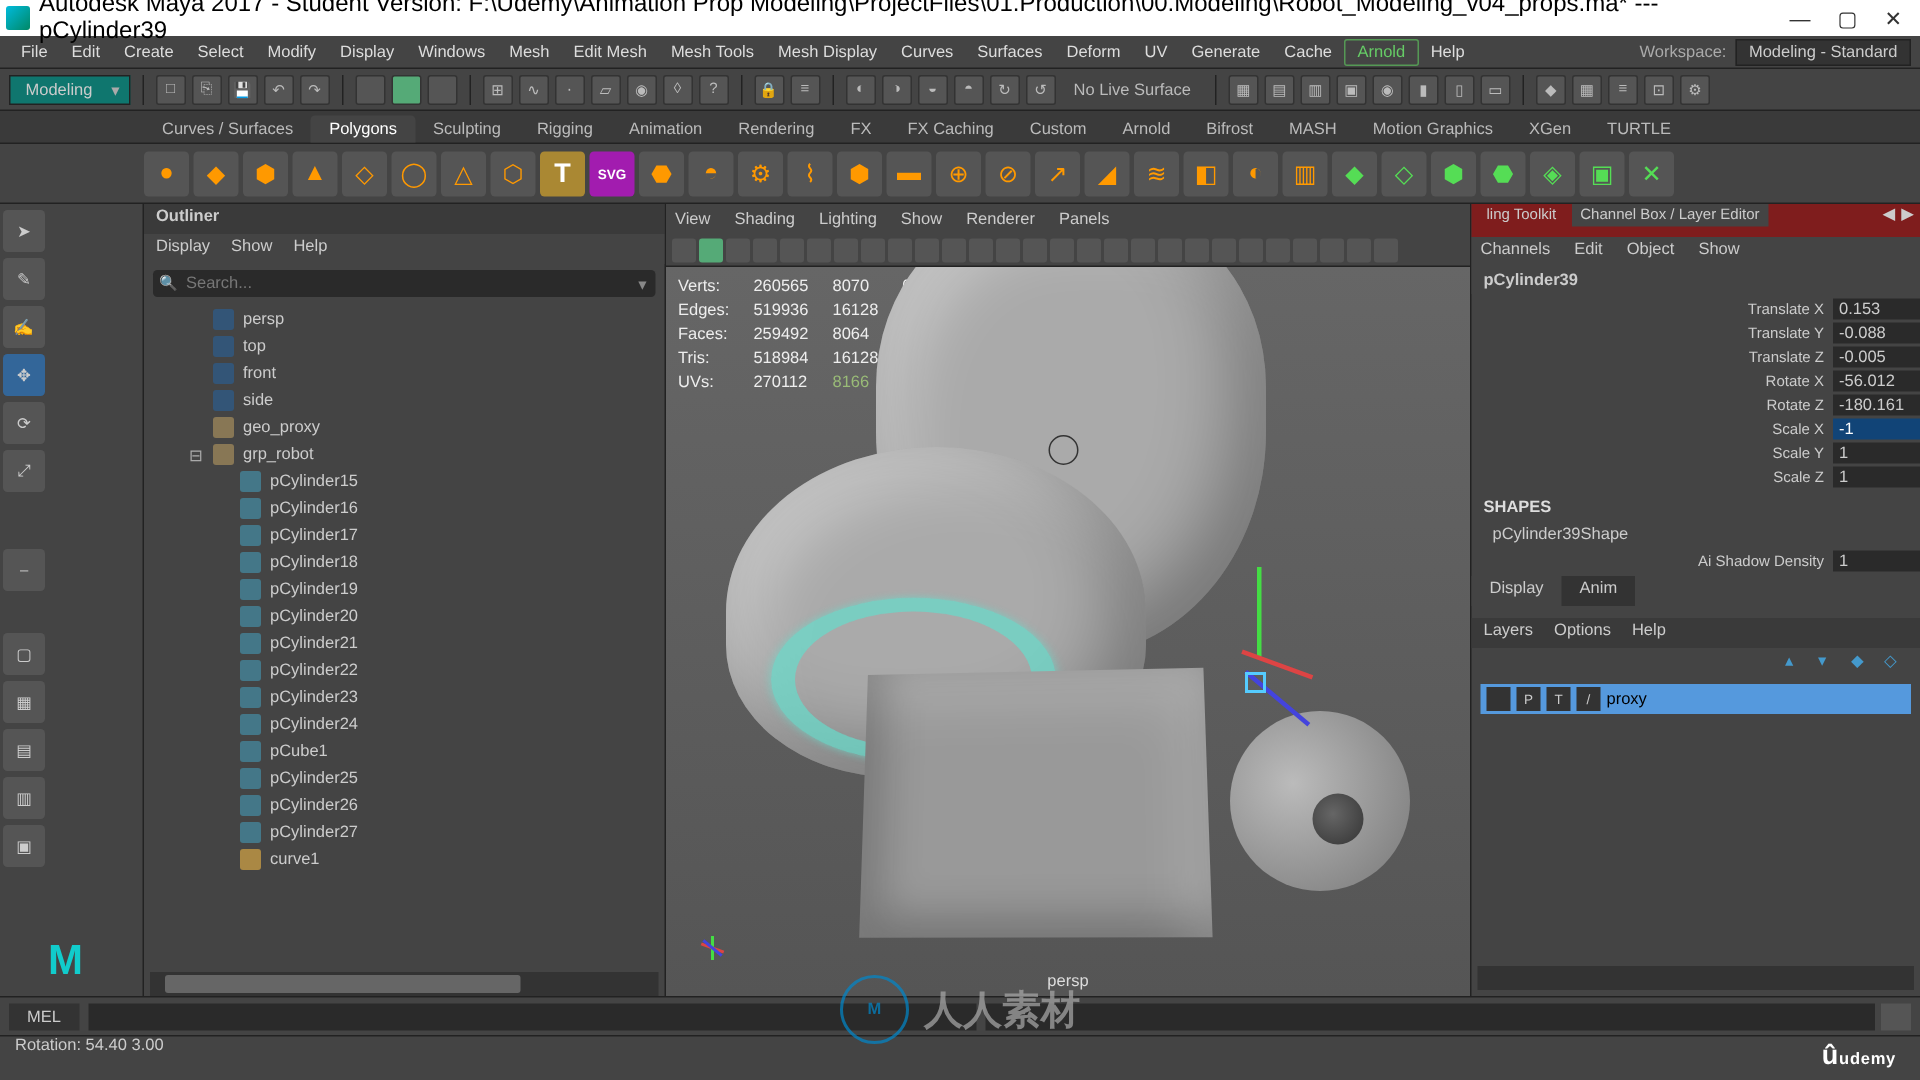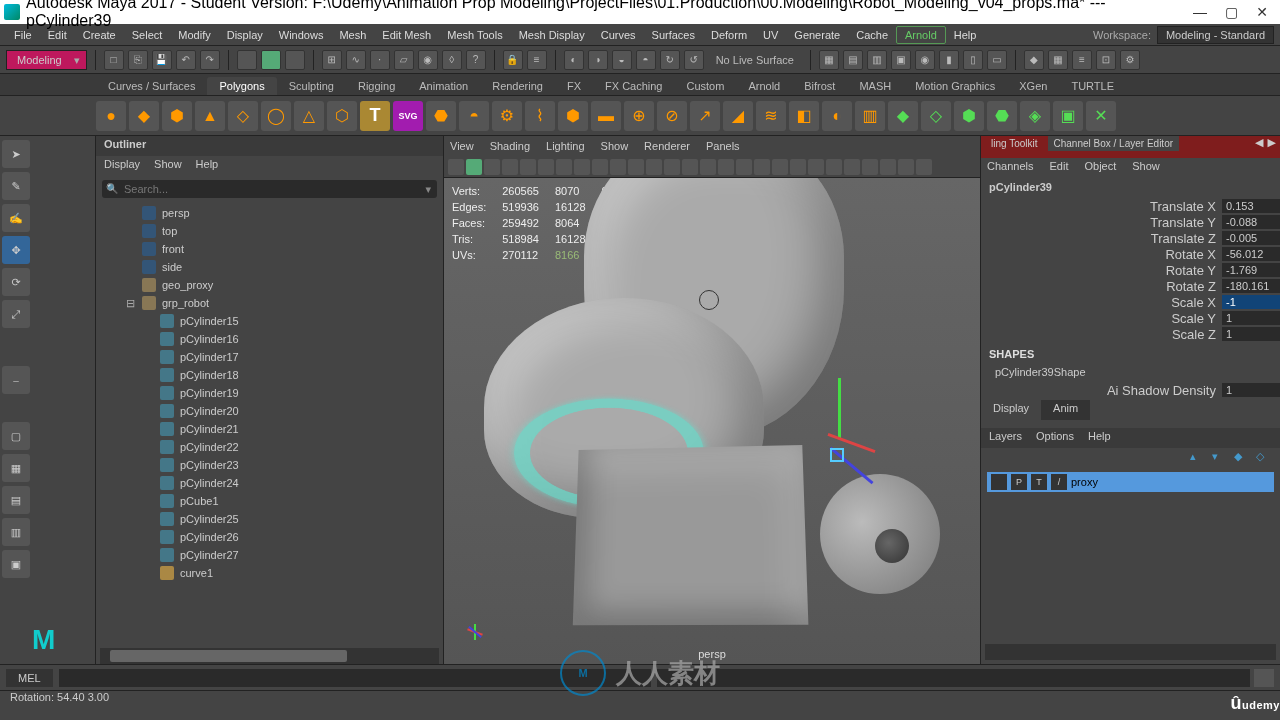--- a/index.html
+++ b/index.html
@@ -15,21 +15,21 @@
 
 .menubar { height: 22px; background: #444; display: flex; align-items: center; padding: 0 6px; border-bottom: 1px solid #222; }
 .menubar .item { padding: 2px 8px; color: #ddd; cursor: pointer; }
 .menubar .item.arnold { color: #6c6; border: 1px solid #595; border-radius: 2px; }
 .menubar .spacer { flex: 1; }
 .menubar .ws-label { color: #aaa; margin-right: 6px; }
 .menubar .ws-sel { background: #333; padding: 2px 8px; border: 1px solid #222; }
 
 
 .toolbar { height: 28px; background: #444; display: flex; align-items: center; padding: 0 6px; gap: 4px; border-bottom: 1px solid #222; }
-.toolbar .dropdown { background: #be185d; padding: 3px 24px 3px 10px; border: 1px solid #222; min-width: 80px; position: relative; }
+.toolbar .dropdown { background: #0f766e; padding: 3px 24px 3px 10px; border: 1px solid #222; min-width: 80px; position: relative; }
 .toolbar .dropdown::after { content: "▾"; position: absolute; right: 6px; color: #aaa; }
 .toolbar .sep { width: 1px; height: 20px; background: #222; margin: 0 4px; }
 .toolbar .btn { width: 20px; height: 20px; background: #555; border: 1px solid #333; border-radius: 2px; cursor: pointer; display:flex; align-items:center; justify-content:center; font-size:10px; color:#bbb; }
 .toolbar .btn.active { background: #5a7; }
 .toolbar .live { padding: 3px 8px; color: #bbb; }
 
 
 .shelf-tabs { height: 22px; background: #3a3a3a; display: flex; align-items: flex-end; padding-left: 96px; border-bottom: 1px solid #222; }
 .shelf-tabs .tab { padding: 3px 12px; color: #bbb; cursor: pointer; }
 .shelf-tabs .tab.active { background: #444; color: #fff; border-top-left-radius:3px; border-top-right-radius:3px; }
@@ -96,21 +96,21 @@
 .viewport .canvas .cursormark { position:absolute; top:112px; left:255px; width:20px; height:20px; border:1px solid #333; border-radius:50%; }
 
 
 .rightpanel { position:absolute; right:0; top:136px; width:300px; bottom:56px; background:#444; border-left:1px solid #222; display:flex; flex-direction:column; }
 .rightpanel .tabs { height:22px; background:#7f1d1d; display:flex; align-items:flex-start; padding:0 4px; gap:4px; }
 .rightpanel .tabs .t { padding:2px 6px; font-size:10px; cursor:pointer; }
 .rightpanel .submenu { height:20px; background:#444; display:flex; padding:2px 6px; gap:16px; }
 .rightpanel .objname { padding:3px 8px; background:#444; font-weight:bold; }
 .rightpanel .attrs { padding:2px 0; }
 .rightpanel .attrs .r { display:flex; align-items:center; height:16px; }
-.rightpanel .attrs .r .lbl { flex:1; text-align:right; padding-right:6px; color:#ccc; font-size:13px; }
+.rightpanel .attrs .r .lbl { flex:1; text-align:right; padding-right:6px; color:#ccc; font-size:10px; }
 .rightpanel .attrs .r .val { width:58px; background:#2a2a2a; padding:1px 4px; font-size:11px; }
 .rightpanel .attrs .r .val.sel { background:#147; color:#fff; }
 .rightpanel .shapes { padding:4px 8px; color:#ddd; font-weight:bold; }
 .rightpanel .shapename { padding:2px 14px; }
 .rightpanel .layers-hdr { height:20px; background:#3a3a3a; display:flex; padding:2px 8px; gap:14px; margin-top:8px; }
 .rightpanel .layers-tabs { height:20px; display:flex; }
 .rightpanel .layers-tabs .lt { padding:2px 12px; background:#333; cursor:pointer; }
 .rightpanel .layers-tabs .lt.on { background:#444; }
 .rightpanel .layerbtns { height:20px; display:flex; justify-content:flex-end; gap:6px; padding:2px 8px; }
 .rightpanel .layerbtns .lb { width:16px; height:16px; color:#49c; }
@@ -118,21 +118,21 @@
 .rightpanel .layerrow .box { width:16px; height:16px; background:#333; color:#ccc; display:flex; align-items:center; justify-content:center; font-size:9px; }
 .rightpanel .scroll-h { height:16px; background:#333; margin:4px; position:absolute; bottom:0; left:0; right:0; }
 
 
 .cmdline { position:absolute; bottom:30px; left:0; right:0; height:26px; background:#444; display:flex; align-items:center; padding:0 6px; border-top:1px solid #222; }
 .cmdline .mel { background:#333; padding:3px 12px; margin-right:6px; }
 .cmdline .input { flex:1; background:#2a2a2a; height:18px; margin-right:6px; }
 .cmdline .out { flex:1; background:#2a2a2a; height:18px; }
 .cmdline .btn2 { width:20px; height:18px; background:#555; margin-left:4px; }
 .status { position:absolute; bottom:0; left:0; right:0; height:30px; background:#444; display:flex; align-items:flex-start; padding:0 10px; border-top:1px solid #222; }
-.status .udemy { position:absolute; right:0; bottom:6px; color:#fff; font-size:14px; font-weight:bold; letter-spacing:.5px; }
+.status .udemy { position:absolute; right:16px; bottom:6px; color:#fff; font-size:14px; font-weight:bold; letter-spacing:.5px; }
 .status .udemy .u { font-size:18px; font-weight:bold; }
 
 
 .wm { position:absolute; bottom:24px; left:50%; transform:translateX(-50%); display:flex; align-items:center; gap:10px; opacity:.7; }
 .wm .circ { width:46px; height:46px; border:2px solid #08c; border-radius:50%; display:flex; align-items:center; justify-content:center; color:#08c; font-weight:bold; }
 .wm .txt { color:#aaa; font-size:26px; font-weight:bold; }
 </style>
 </head>
 <body>
 
@@ -532,24 +532,20 @@
       </div>
       <div class="r">
         <div class="lbl">Translate Z</div>
         <div class="val">-0.005</div>
       </div>
       <div class="r">
         <div class="lbl">Rotate X</div>
         <div class="val">-56.012</div>
       </div>
       <div class="r">
-        <div class="lbl">Rotate Y</div>
-        <div class="val">-1.769</div>
-      </div>
-      <div class="r">
         <div class="lbl">Rotate Z</div>
         <div class="val">-180.161</div>
       </div>
       <div class="r">
         <div class="lbl">Scale X</div>
         <div class="val sel">-1</div>
       </div>
       <div class="r">
         <div class="lbl">Scale Y</div>
         <div class="val">1</div>

